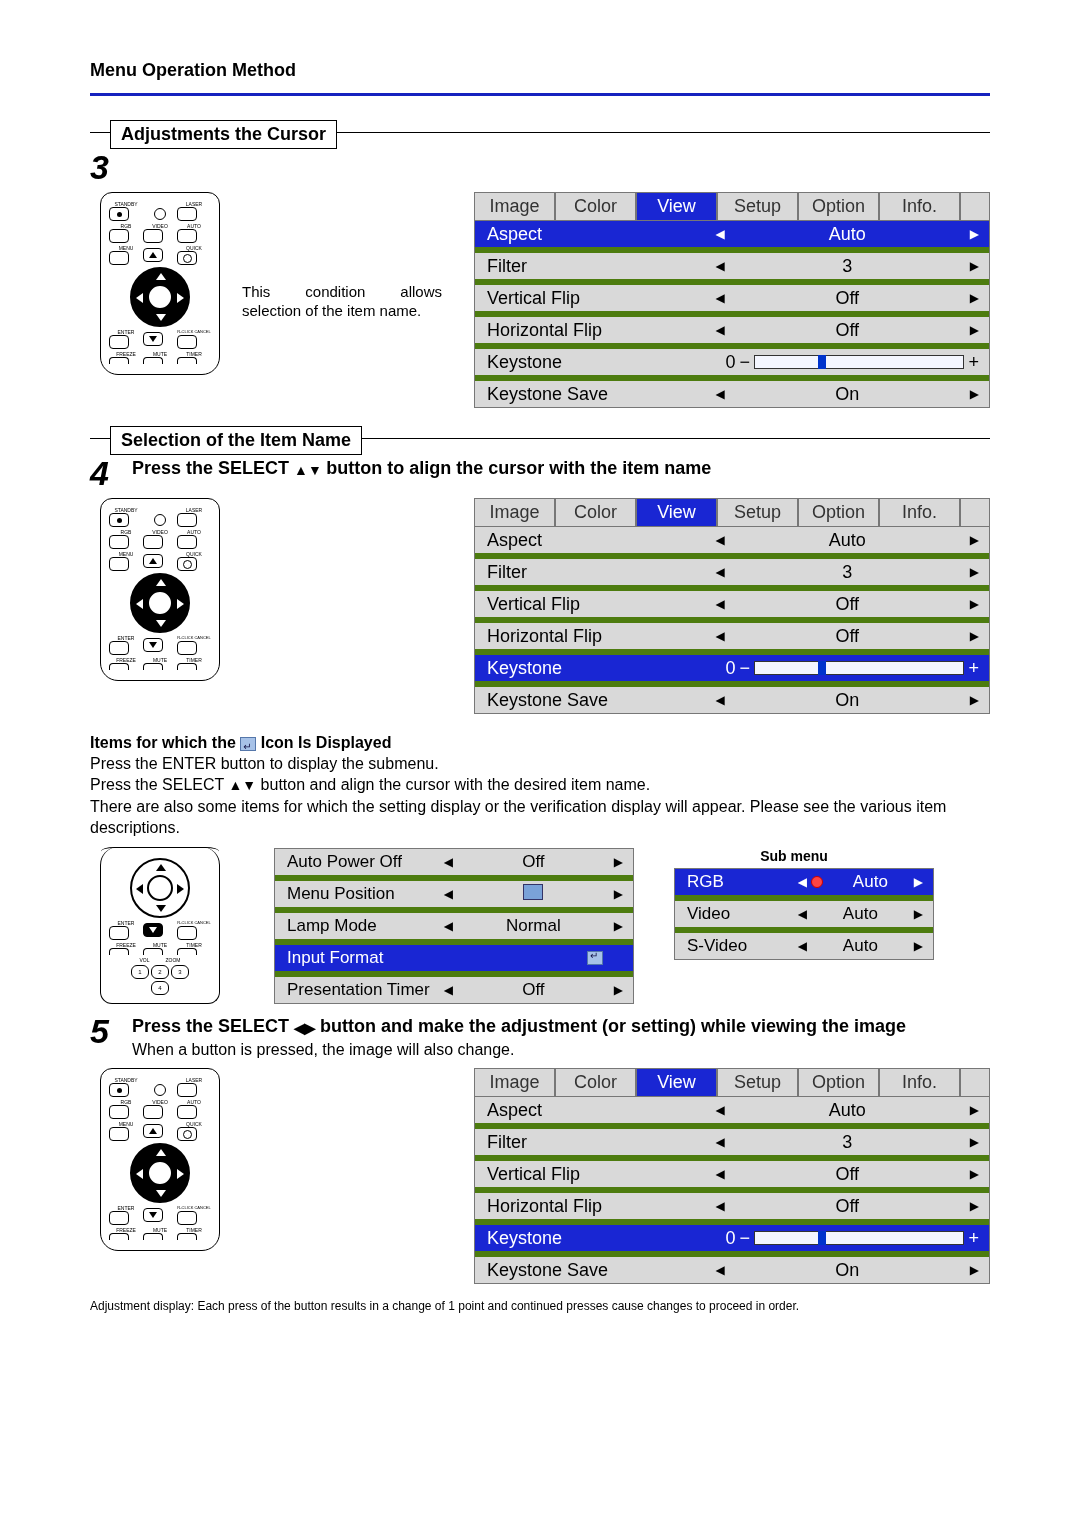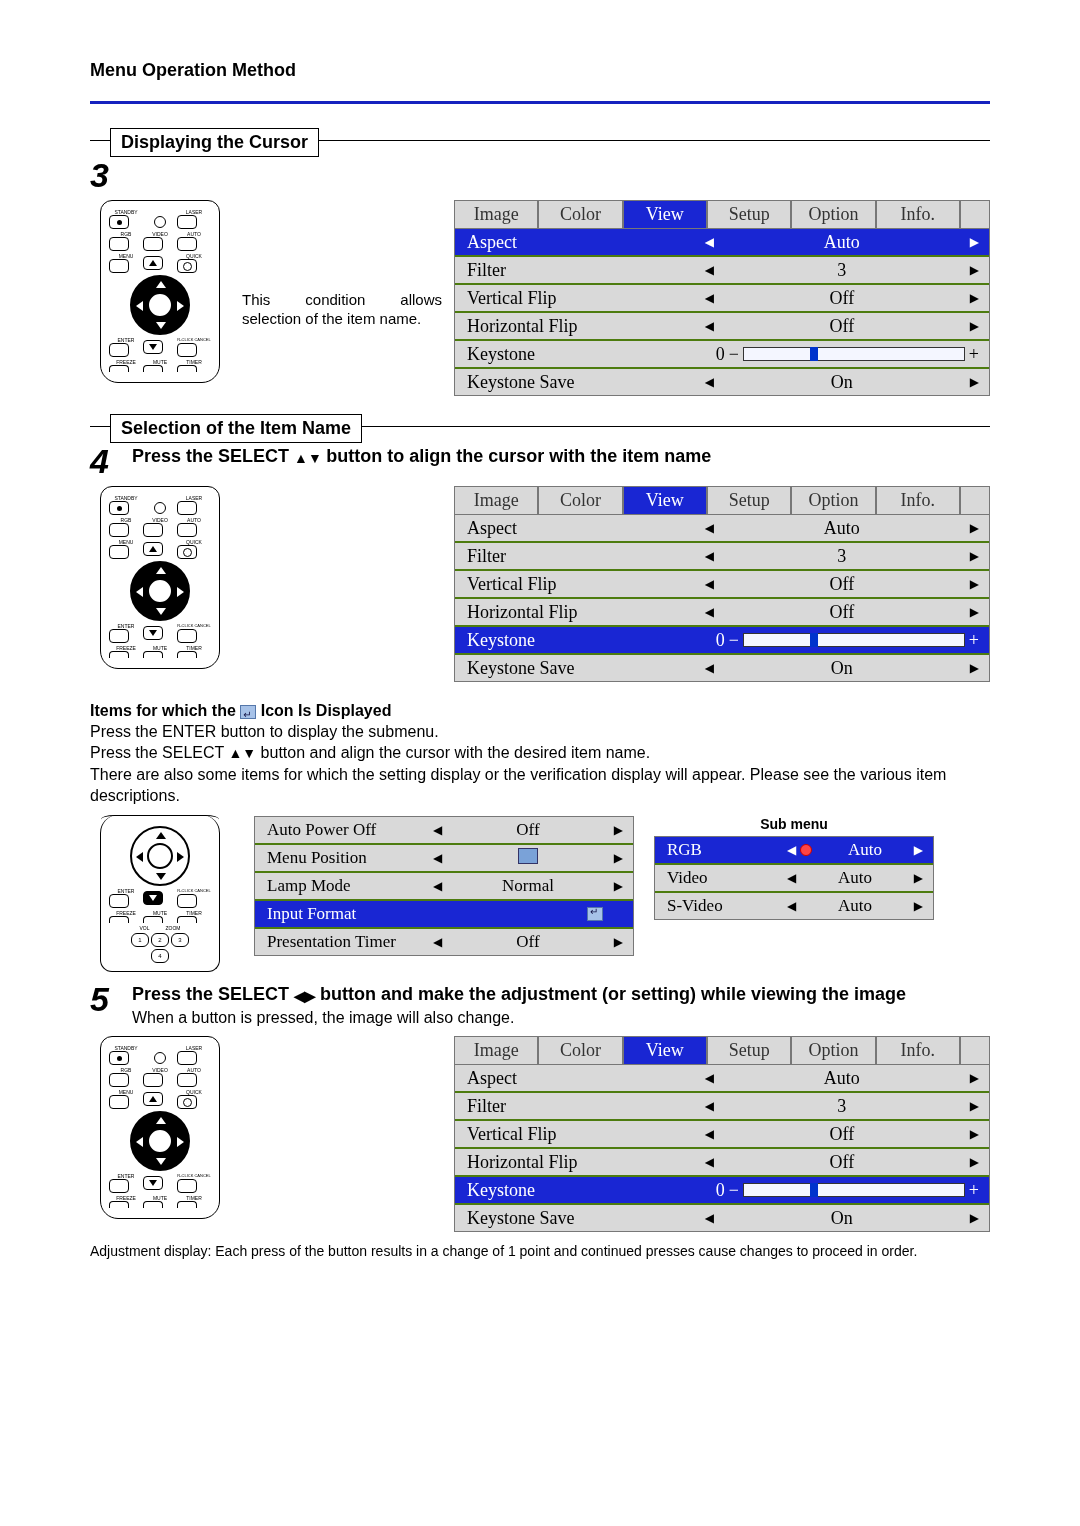--- a/index.html
+++ b/index.html
@@ -1,17 +1,17 @@
 <!DOCTYPE html>
 <html><head>
 <meta charset="utf-8">
 <style>
   body { margin:0; padding:0; background:#fff; font-family: Arial, Helvetica, sans-serif; color:#000; }
   .page { width:1080px; margin:0 auto; padding:60px 90px 40px 90px; box-sizing:border-box; }
-  .header-title { font-size:18px; font-weight:bold; padding-bottom:20px; border-bottom:3px solid #1522bf; margin-bottom:24px; }
+  .header-title { font-size:18px; font-weight:bold; padding-bottom:12px; border-bottom:3px solid #1522bf; margin-bottom:24px; }
   .section-label-row { position:relative; height:24px; margin-bottom:6px; margin-top:18px; }
   .section-label-row::before { content:""; position:absolute; left:0; right:0; top:50%; height:1px; background:#000; }
   .section-box { position:relative; display:inline-block; background:#fff; border:1px solid #000; padding:3px 10px 3px 10px; font-weight:bold; font-size:18px; margin-left:20px; }
   .step-row { display:flex; align-items:flex-start; margin-bottom:8px; }
   .step-num { font-size:34px; font-weight:900; font-style:italic; width:34px; line-height:34px; margin-right:8px; }
   .step-text { flex:1; }
   .step-text-bold { font-weight:bold; font-size:18px; line-height:24px; }
   .step-text-reg { font-size:16px; line-height:20px; }
   .tri { display:inline-block; font-size:14px; vertical-align:middle; }
   .content-area { display:flex; align-items:flex-start; gap:12px; margin-bottom:10px; }
@@ -37,26 +37,26 @@
   .r-pad .right { top:24px; right:4px; border-top:5px solid transparent; border-bottom:5px solid transparent; border-left:7px solid #fff; }
   .r-pad-light .arr.up    { border-bottom-color:#000; }
   .r-pad-light .arr.down  { border-top-color:#000;    }
   .r-pad-light .arr.left  { border-right-color:#000;  }
   .r-pad-light .arr.right { border-left-color:#000;   }
   .r-btn.dark { background:#000; color:#fff; }
   .r-btn.dark svg { fill:#fff; }
   .r-grid4 { display:flex; flex-wrap:wrap; justify-content:center; gap:2px; padding:0 20px; }
   .r-grid4 .r-btn { width:16px; height:12px; border-radius:6px; font-size:6px; display:flex; align-items:center; justify-content:center; }
   
-  .osd { font-family: Liberation Serif, serif; font-size:18px; }
+  .osd { font-family: Liberation Sans, sans-serif; font-size:18px;margin-left:20px; }
   .osd-tabs { display:flex; }
   .osd-tab { flex:1; text-align:center; padding:3px 0; background:#d9d9d9; border:1px solid #777; border-bottom:none; color:#333; }
   .osd-tab.active { background:#1926d3; color:#fff; }
   .osd-body { border:1px solid #777; background:#d9d9d9; }
-  .osd-row { display:flex; align-items:center; height:26px; border-bottom:2px solid #4d7c0f; }
+  .osd-row { display:flex; align-items:center; height:26px; border-bottom:6px solid #4d7c0f; }
   .osd-row:last-child { border-bottom:none; }
   .osd-row.sel { background:#1926d3; color:#fff; }
   .osd-row.sel .tri-l, .osd-row.sel .tri-r { color:#fff; }
   .osd-name { width:46%; padding-left:12px; }
   .osd-ctrl { width:54%; display:flex; align-items:center; justify-content:space-between; padding:0 10px 0 4px; }
   .tri-l { color:#000; font-size:12px; }
   .tri-r { color:#000; font-size:12px; }
   .osd-val { flex:1; text-align:center; }
   .osd-slider { flex:1; display:flex; align-items:center; gap:4px; }
   .osd-slider .num { width:20px; text-align:right; }
@@ -65,32 +65,32 @@
   .note-block { font-size:16px; line-height:21px; margin:18px 0 10px 0; }
   .note-block .nb-title { font-weight:bold; }
   .enter-icon { display:inline-block; width:14px; height:12px; background:#a7c2e8; border:1px solid #5577aa; vertical-align:middle; position:relative; }
   .enter-icon::after { content:"↵"; font-size:10px; position:absolute; left:2px; top:-2px; color:#114; }
   
   .osd-small { font-size:17px; }
   .osd-small .osd-row { height:26px; }
   .submenu-wrap { display:flex; align-items:flex-start; gap:20px; }
   .submenu-label { font-weight:bold; text-align:center; font-size:14px; margin-bottom:4px; }
   .footer { text-align:center; font-size:17px; margin-top:24px; }
-  .desc-block { font-size:14px; line-height:18px; }
+  .desc-block { font-size:12px; line-height:25px; }
   .pointer-svg { position:relative; }
 </style>
 </head>
 <body>
 
 <div class="page">
 
   <div class="header-title">Menu Operation Method</div>
 
   <div class="section-label-row">
-    <div class="section-box">Displaying the Cursor</div>
+    <div class="section-box">Adjustments the Cursor</div>
   </div>
   <div class="step-row">
     <div class="step-num">3</div>
   </div>
   <div class="content-area">
     <div class="remote-col">
       <div>
           <div class="remote ">
             <div class="r-row">
               <div style="flex:1">

